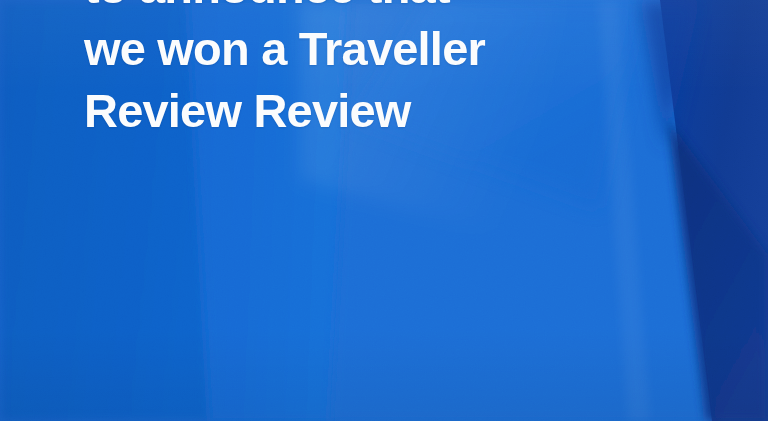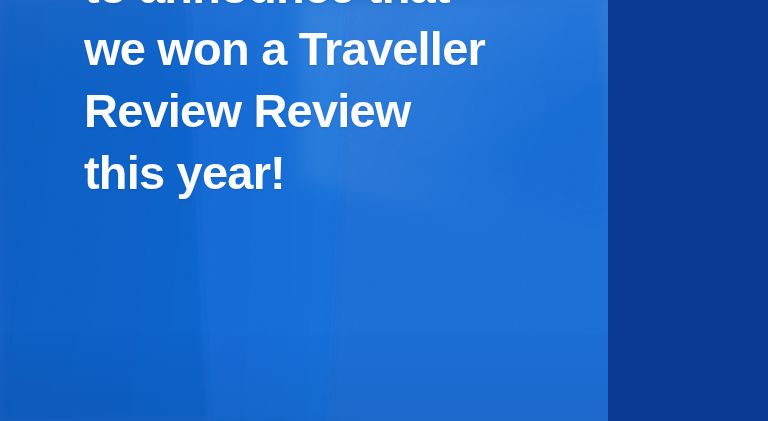--- a/index.html
+++ b/index.html
@@ -7,21 +7,21 @@
     margin: 0;
     padding: 0;
     background: #0b3a95;
   }
   body {
     font-family: "Liberation Sans", sans-serif;
   }
 
   #promo-card {
     position: relative;
-    width: 608px;
+    width: 768px;
     height: 421px;
     overflow: hidden;
     background: #1266ce;
     user-select: none;
   }
 
   
   #bg-art {
     position: absolute;
     inset: 0;
@@ -145,16 +145,15 @@
     </filter>
     <rect width="768" height="421" filter="url(#grainFilter)"></rect>
   </svg>
 
   <div id="bg-vignette"></div>
 
   <div id="headline-block">
     <span class="headline-line">to announce that</span>
     <span class="headline-line">we won a Traveller</span>
     <span class="headline-line">Review Review</span>
-    <span class="headline-line">this year!</span>
   </div>
 
 </div>
 
 </body></html>

